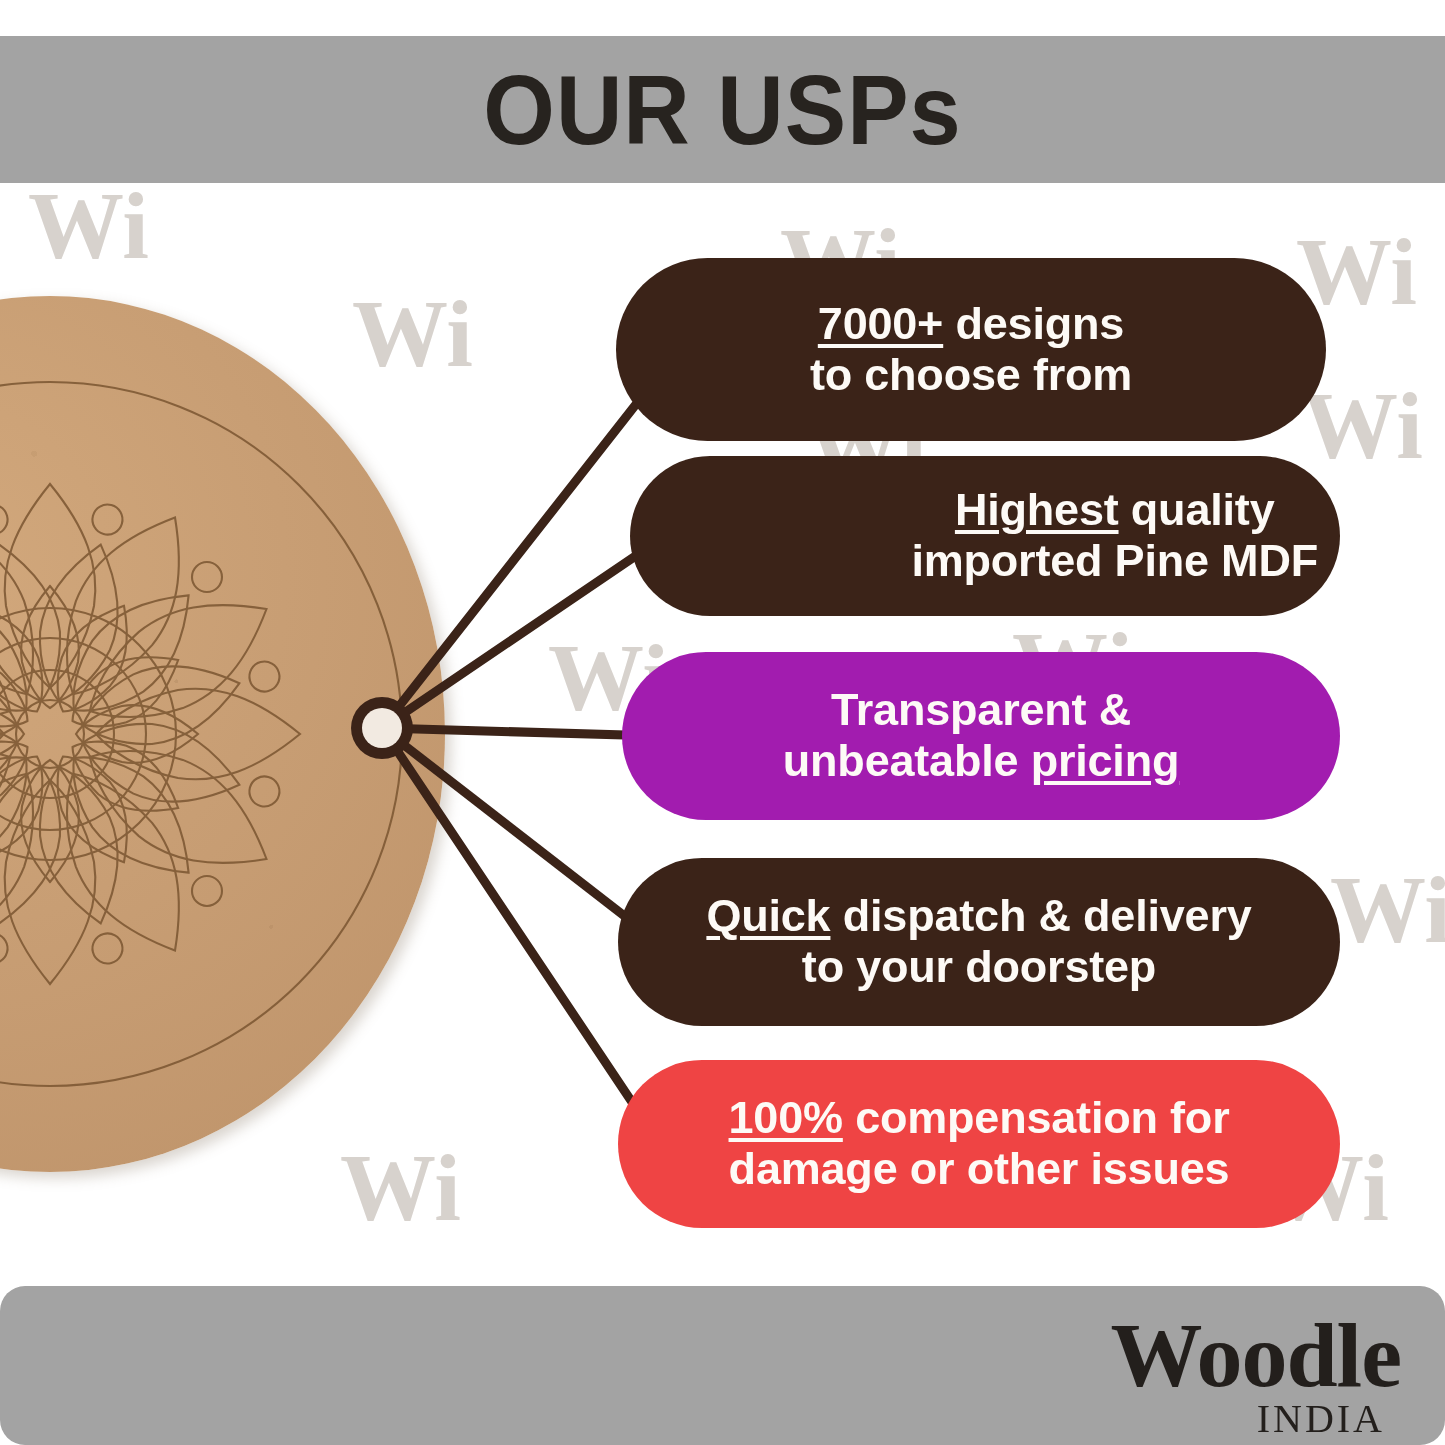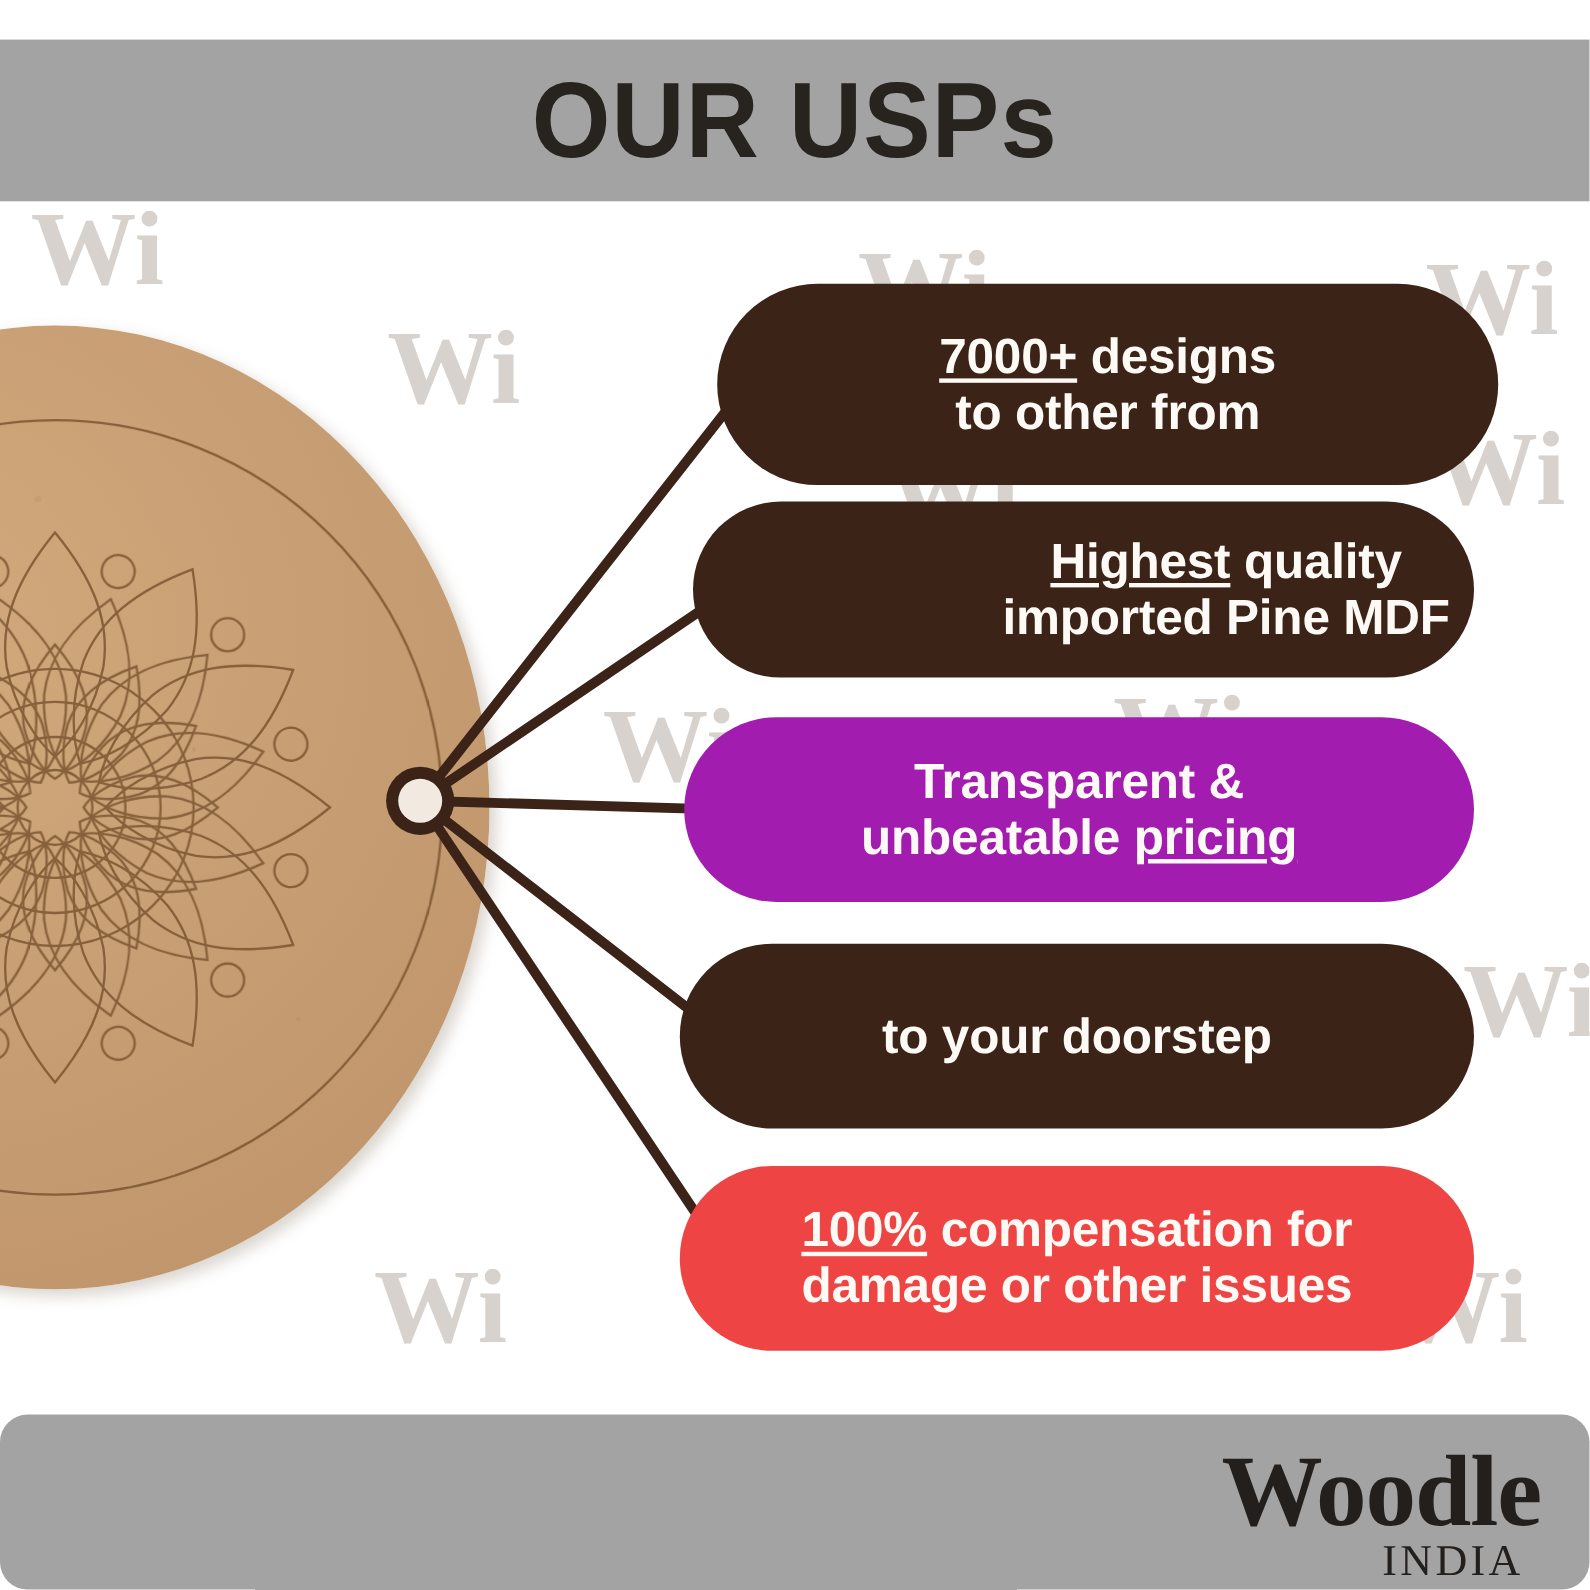--- a/index.html
+++ b/index.html
@@ -319,40 +319,41 @@
       <line x1="382" y1="728" x2="658" y2="942"></line>
       <line x1="382" y1="728" x2="660" y2="1144"></line>
     </g>
     <g>
       <circle cx="382" cy="728" r="31" fill="#3b2318"></circle>
       <circle cx="382" cy="728" r="20" fill="#f2eae1"></circle>
     </g>
   </svg>
 
   <div id="pill-layer">
-      <div class="pill" style="left: 652px; top: 258px; width: 710px; height: 183px; font-size: 45px; background: rgb(59, 35, 24); color: rgb(253, 250, 246); justify-content: center;">
+      <div class="pill" style="left: 616px; top: 258px; width: 710px; height: 183px; font-size: 45px; background: rgb(59, 35, 24); color: rgb(253, 250, 246); justify-content: center;">
         <div class="txt">
           <div><u>7000+</u><span> designs</span></div>
-          <div><span>to other from</span></div>
+          <div><span>to choose from</span></div>
         </div>
       </div>
       <div class="pill" style="left: 630px; top: 456px; width: 710px; height: 160px; font-size: 45px; background: rgb(59, 35, 24); color: rgb(253, 250, 246); justify-content: flex-end;">
         <div class="txt">
           <div><u>Highest</u><span> quality</span></div>
           <div><span>imported Pine MDF</span></div>
         </div>
       </div>
       <div class="pill" style="left: 622px; top: 652px; width: 718px; height: 168px; font-size: 45px; background: #a21caf; color: rgb(253, 250, 246);">
         <div class="txt">
           <div><span>Transparent &amp;</span></div>
           <div><span>unbeatable </span><u>pricing</u></div>
         </div>
       </div>
       <div class="pill" style="left: 618px; top: 858px; width: 722px; height: 168px; font-size: 45px; background: rgb(59, 35, 24); color: rgb(253, 250, 246);">
         <div class="txt">
+          <div><u>Quick</u><span> dispatch &amp; delivery</span></div>
           <div><span>to your doorstep</span></div>
         </div>
       </div>
       <div class="pill" style="left: 618px; top: 1060px; width: 722px; height: 168px; font-size: 45px; background: #ef4444; color: rgb(253, 250, 246); align-items: center;">
         <div class="txt">
           <div><u>100%</u><span> compensation for</span></div>
           <div><span>damage or other issues</span></div>
         </div>
       </div>
     </div>

